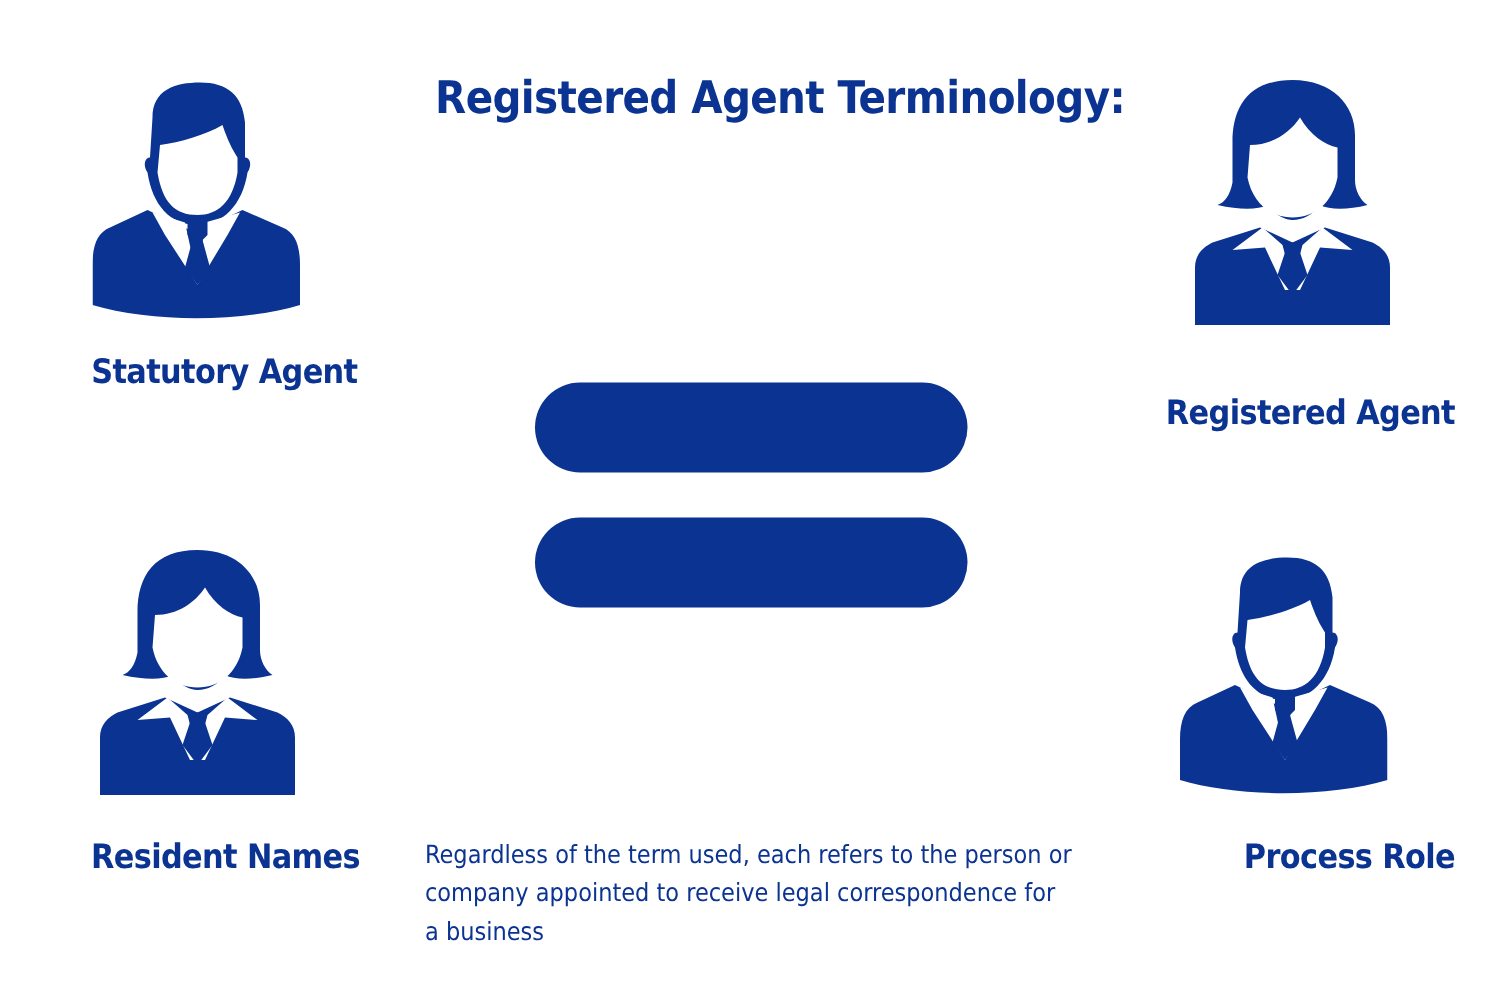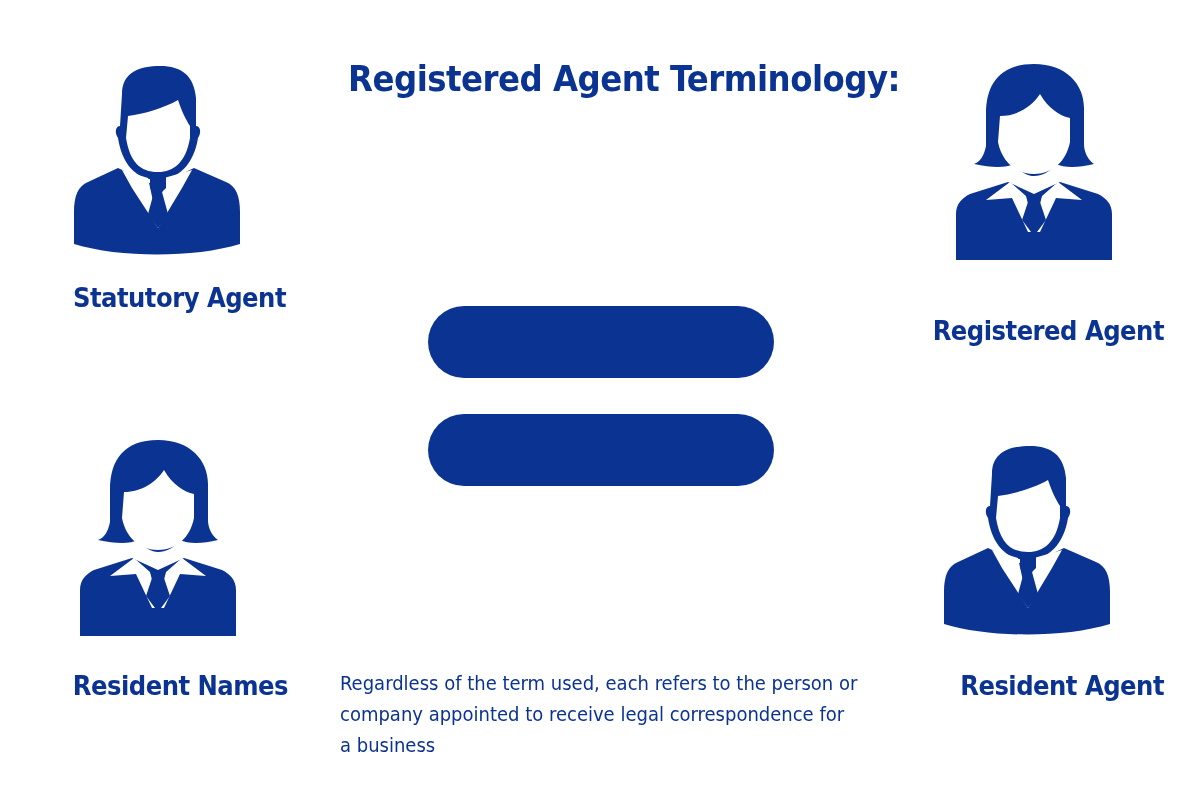--- a/index.html
+++ b/index.html
@@ -53,15 +53,15 @@
 </svg>
 <div class="label" style="left:28px; top:670px; width:260px;">Resident Names</div>
 
 <svg class="icon" style="left:944px; top:444px;" width="166" height="192" viewBox="0 0 166 192">
   <path fill="#0b3391" d="M48,30 C48,8 66,2 86,2 C108,2 120,12 122,34 L122,62 C126,62 128,68 124,74 C120,100 104,116 84,116 C62,116 48,100 44,74 C40,68 42,62 46,62 Z"></path>
   <path fill="#fff" d="M54,52 C70,50 90,44 104,36 C108,48 112,56 116,62 L116,74 C112,98 100,108 84,108 C66,108 56,98 52,74 Z"></path>
   <path fill="#0b3391" d="M44,104 L82,122 L120,104 L152,118 C162,122 166,132 166,148 L166,180 C120,194 46,194 0,180 L0,148 C0,132 4,122 14,118 Z"></path>
   <path fill="#fff" d="M48,106 L74,114 L84,160 L90,114 L118,106 L108,124 L84,164 L58,124 Z"></path>
   <path fill="#0b3391" d="M76,110 L92,110 L92,124 L88,128 L94,150 L84,164 L74,150 L80,128 L76,124 Z"></path>
 </svg>
-<div class="label" style="left:904px; top:670px; width:260px;">Resident Agent</div>
+<div class="label" style="left:904px; top:670px; width:260px;">Process Role</div>
 
 <div class="caption">Regardless of the term used, each refers to the person or company appointed to receive legal correspondence for a business</div>
 
 </body></html>

